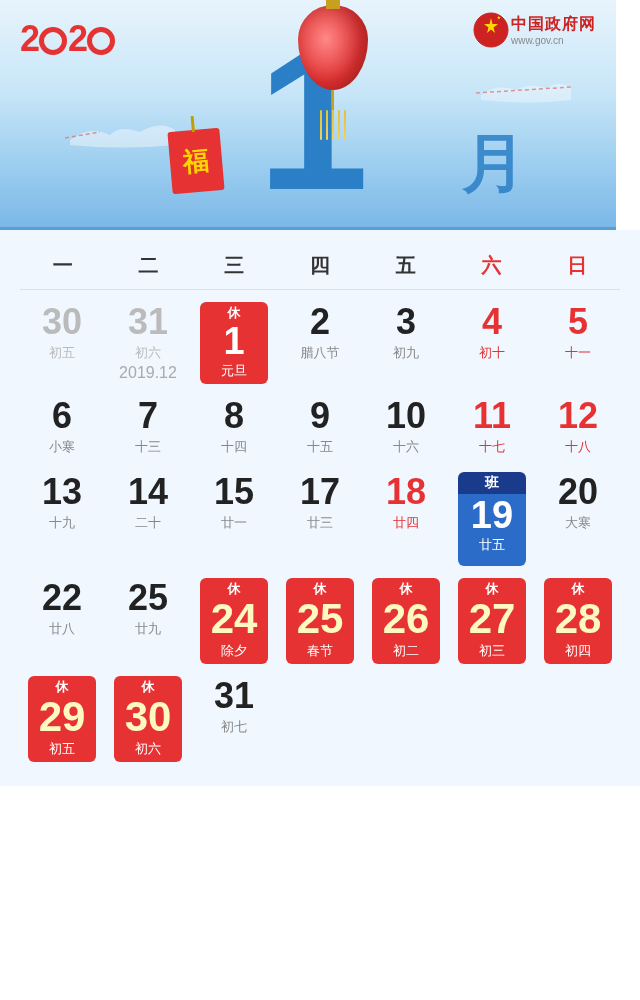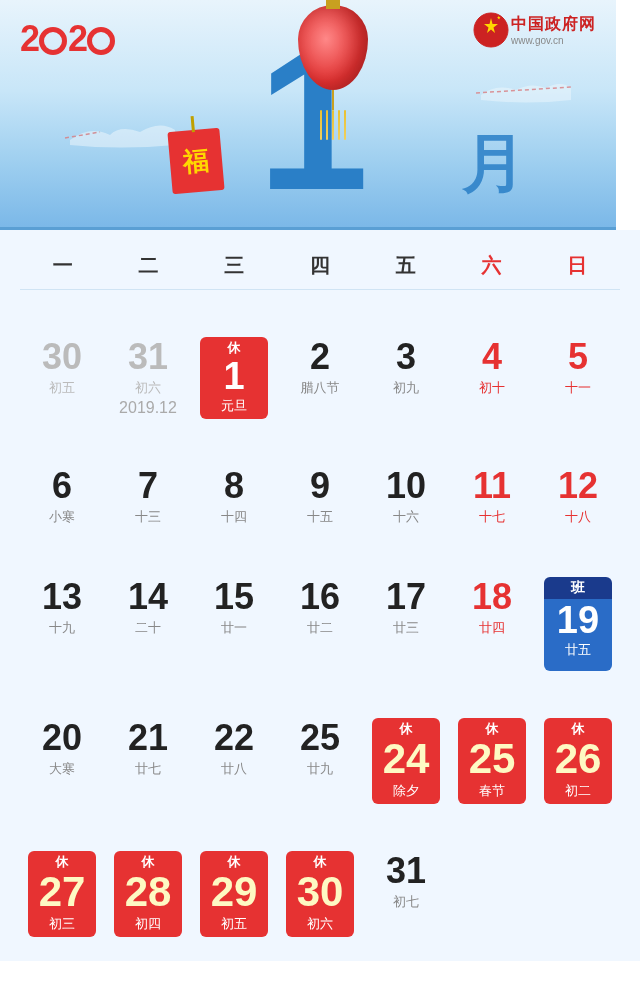--- a/index.html
+++ b/index.html
@@ -218,21 +218,20 @@
     }
 
     .day-cell {
       display: flex;
       flex-direction: column;
       align-items: center;
       justify-content: flex-start;
       min-height: 72px;
       padding: 4px 0;
       position: relative;
-      margin-top: 35px;
     }
 
     .day-num {
       font-size: 36px;
       font-weight: bold;
       line-height: 1.1;
     }
     .day-lunar {
       font-size: 13px;
       margin-top: 2px;
@@ -505,26 +504,20 @@
       </div>
     </div>
     <div class="day-cell normal">
       <div class="cell-inner">
         <div class="day-num">15</div>
         <div class="day-lunar">廿一</div>
       </div>
     </div>
     <div class="day-cell normal">
       <div class="cell-inner">
-        <div class="day-num">16</div>
-        <div class="day-lunar">廿二</div>
-      </div>
-    </div>
-    <div class="day-cell normal">
-      <div class="cell-inner">
         <div class="day-num">17</div>
         <div class="day-lunar">廿三</div>
       </div>
     </div>
 
     <div class="day-cell weekend">
       <div class="cell-inner">
         <div class="day-num">18</div>
         <div class="day-lunar">廿四</div>
       </div>
@@ -537,26 +530,20 @@
       <div class="work-box-bottom">
         <div class="day-num">19</div>
         <div class="day-lunar">廿五</div>
       </div>
     </div>
 
     <div class="day-cell normal">
       <div class="cell-inner">
         <div class="day-num">20</div>
         <div class="day-lunar">大寒</div>
-      </div>
-    </div>
-    <div class="day-cell normal">
-      <div class="cell-inner">
-        <div class="day-num">21</div>
-        <div class="day-lunar">廿七</div>
       </div>
     </div>
     <div class="day-cell normal">
       <div class="cell-inner">
         <div class="day-num">22</div>
         <div class="day-lunar">廿八</div>
       </div>
     </div>
     <div class="day-cell normal">
       <div class="cell-inner">

